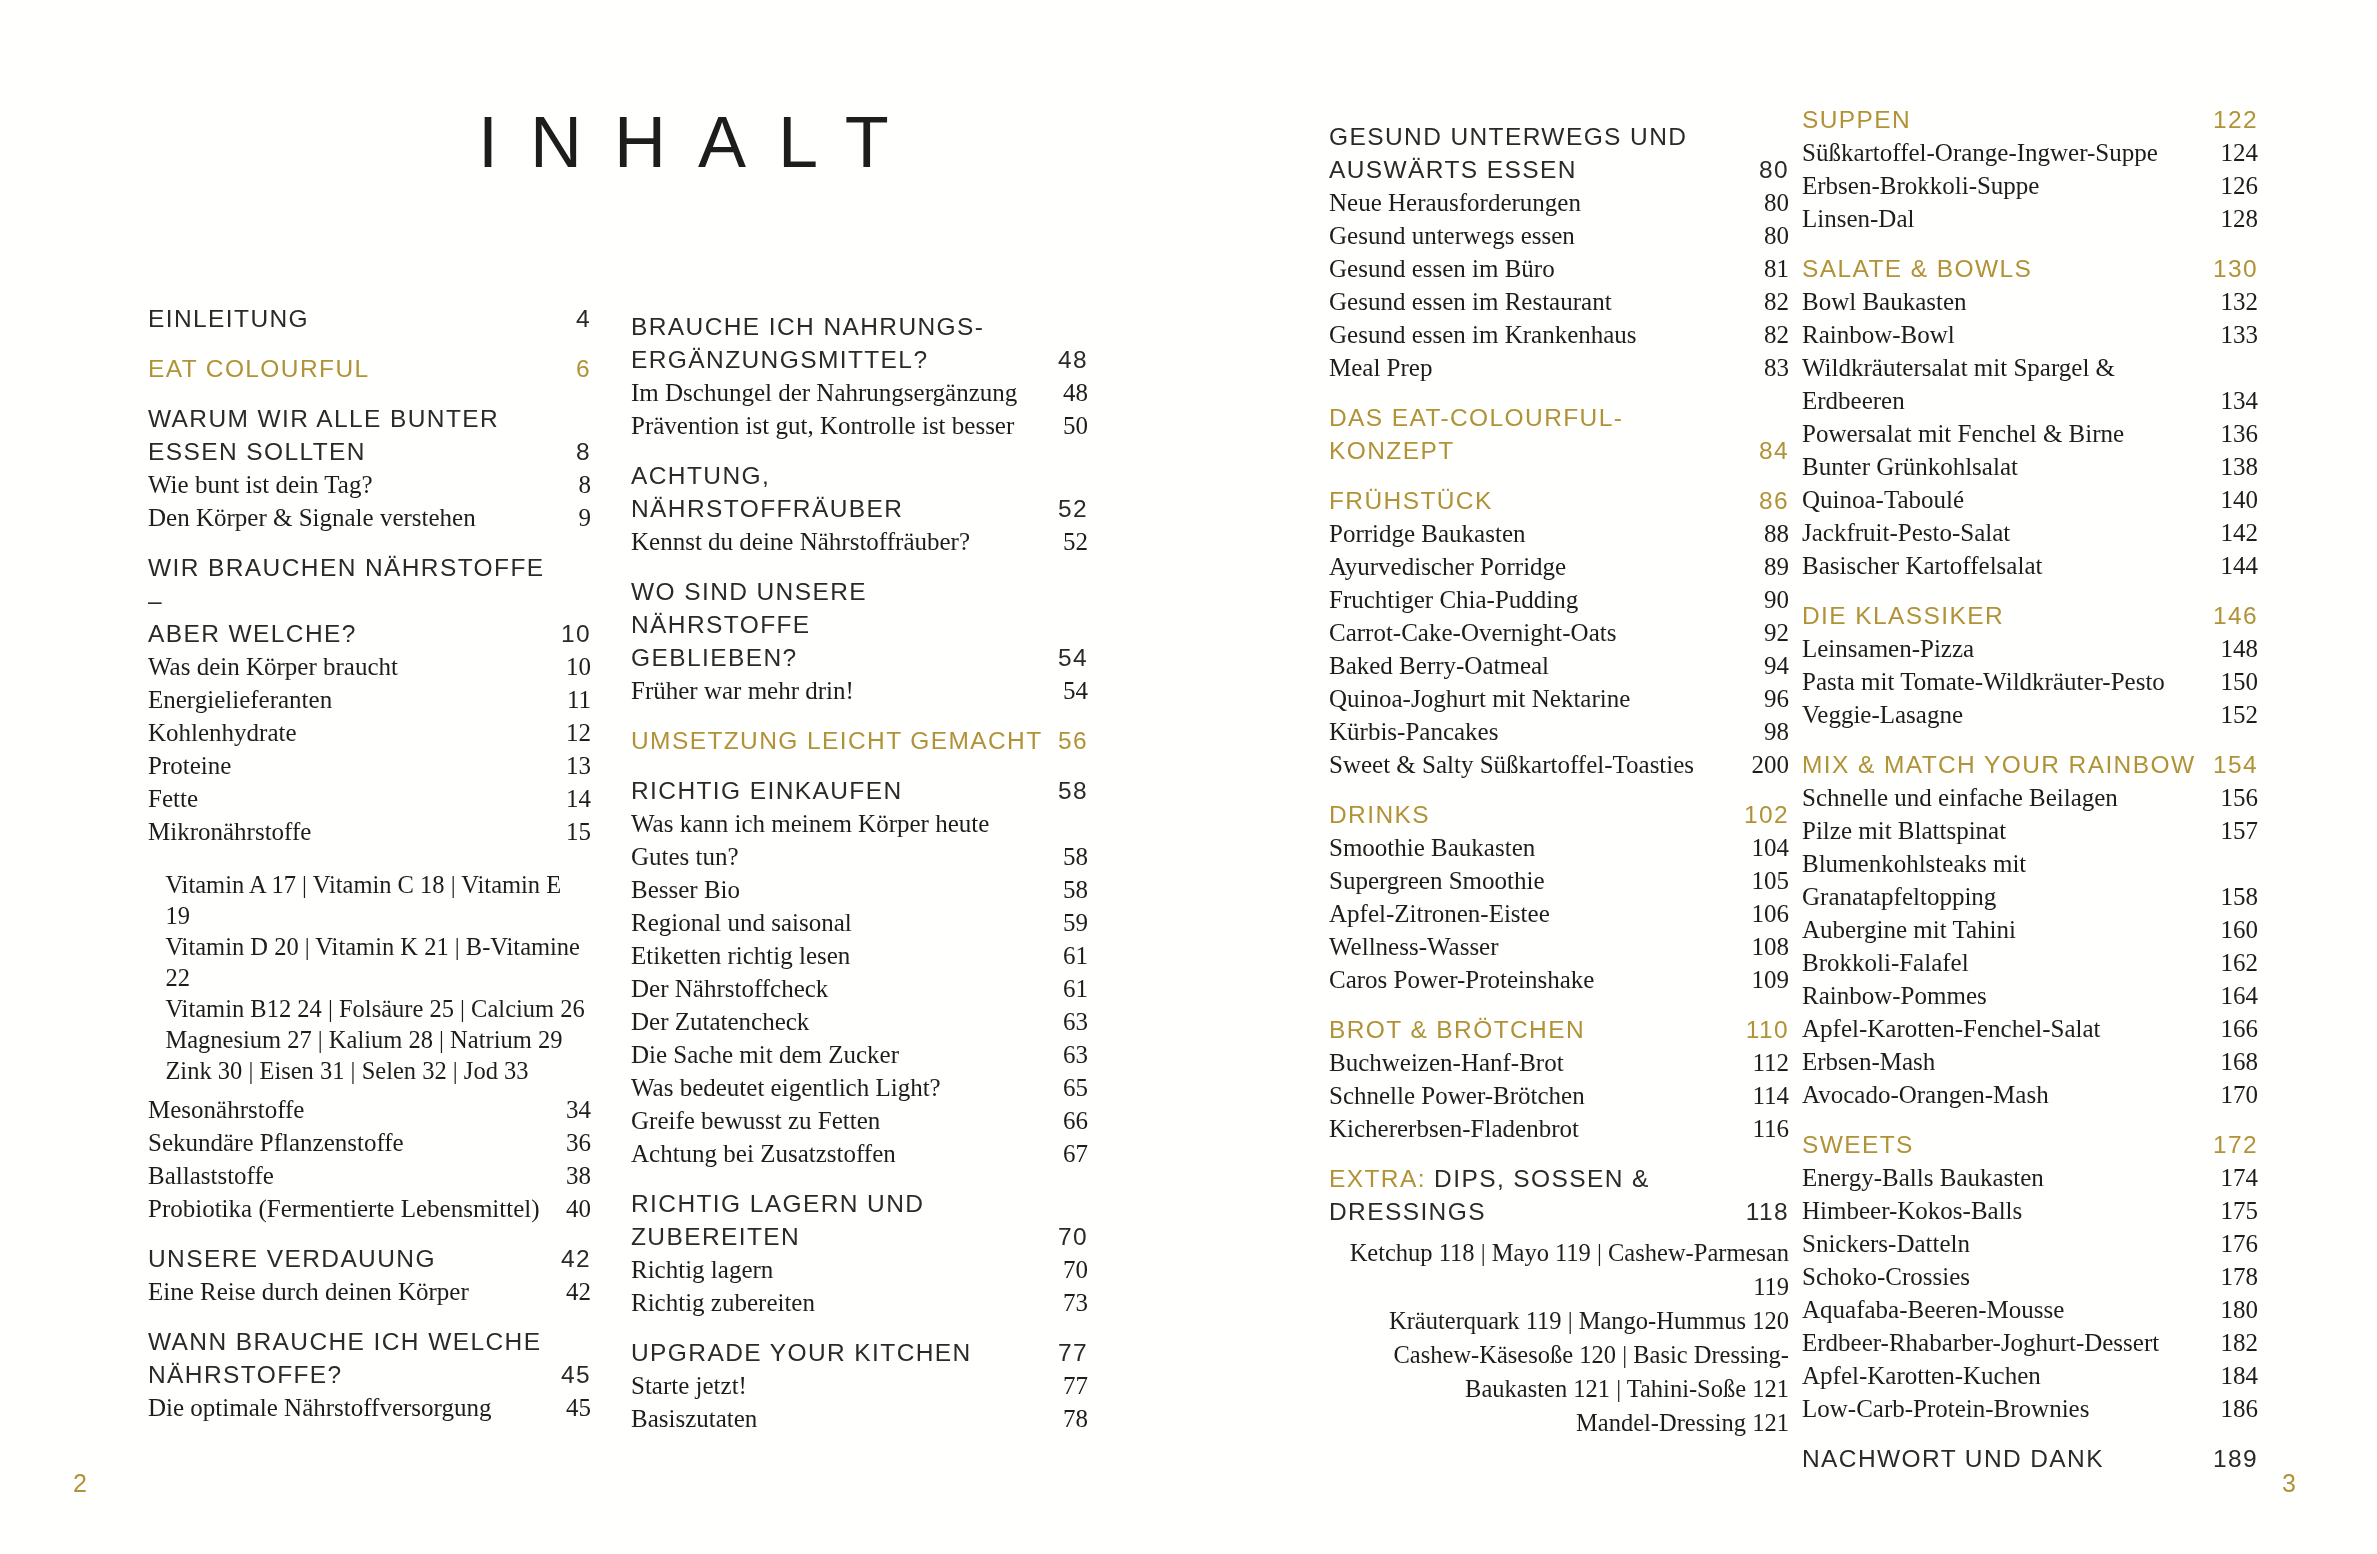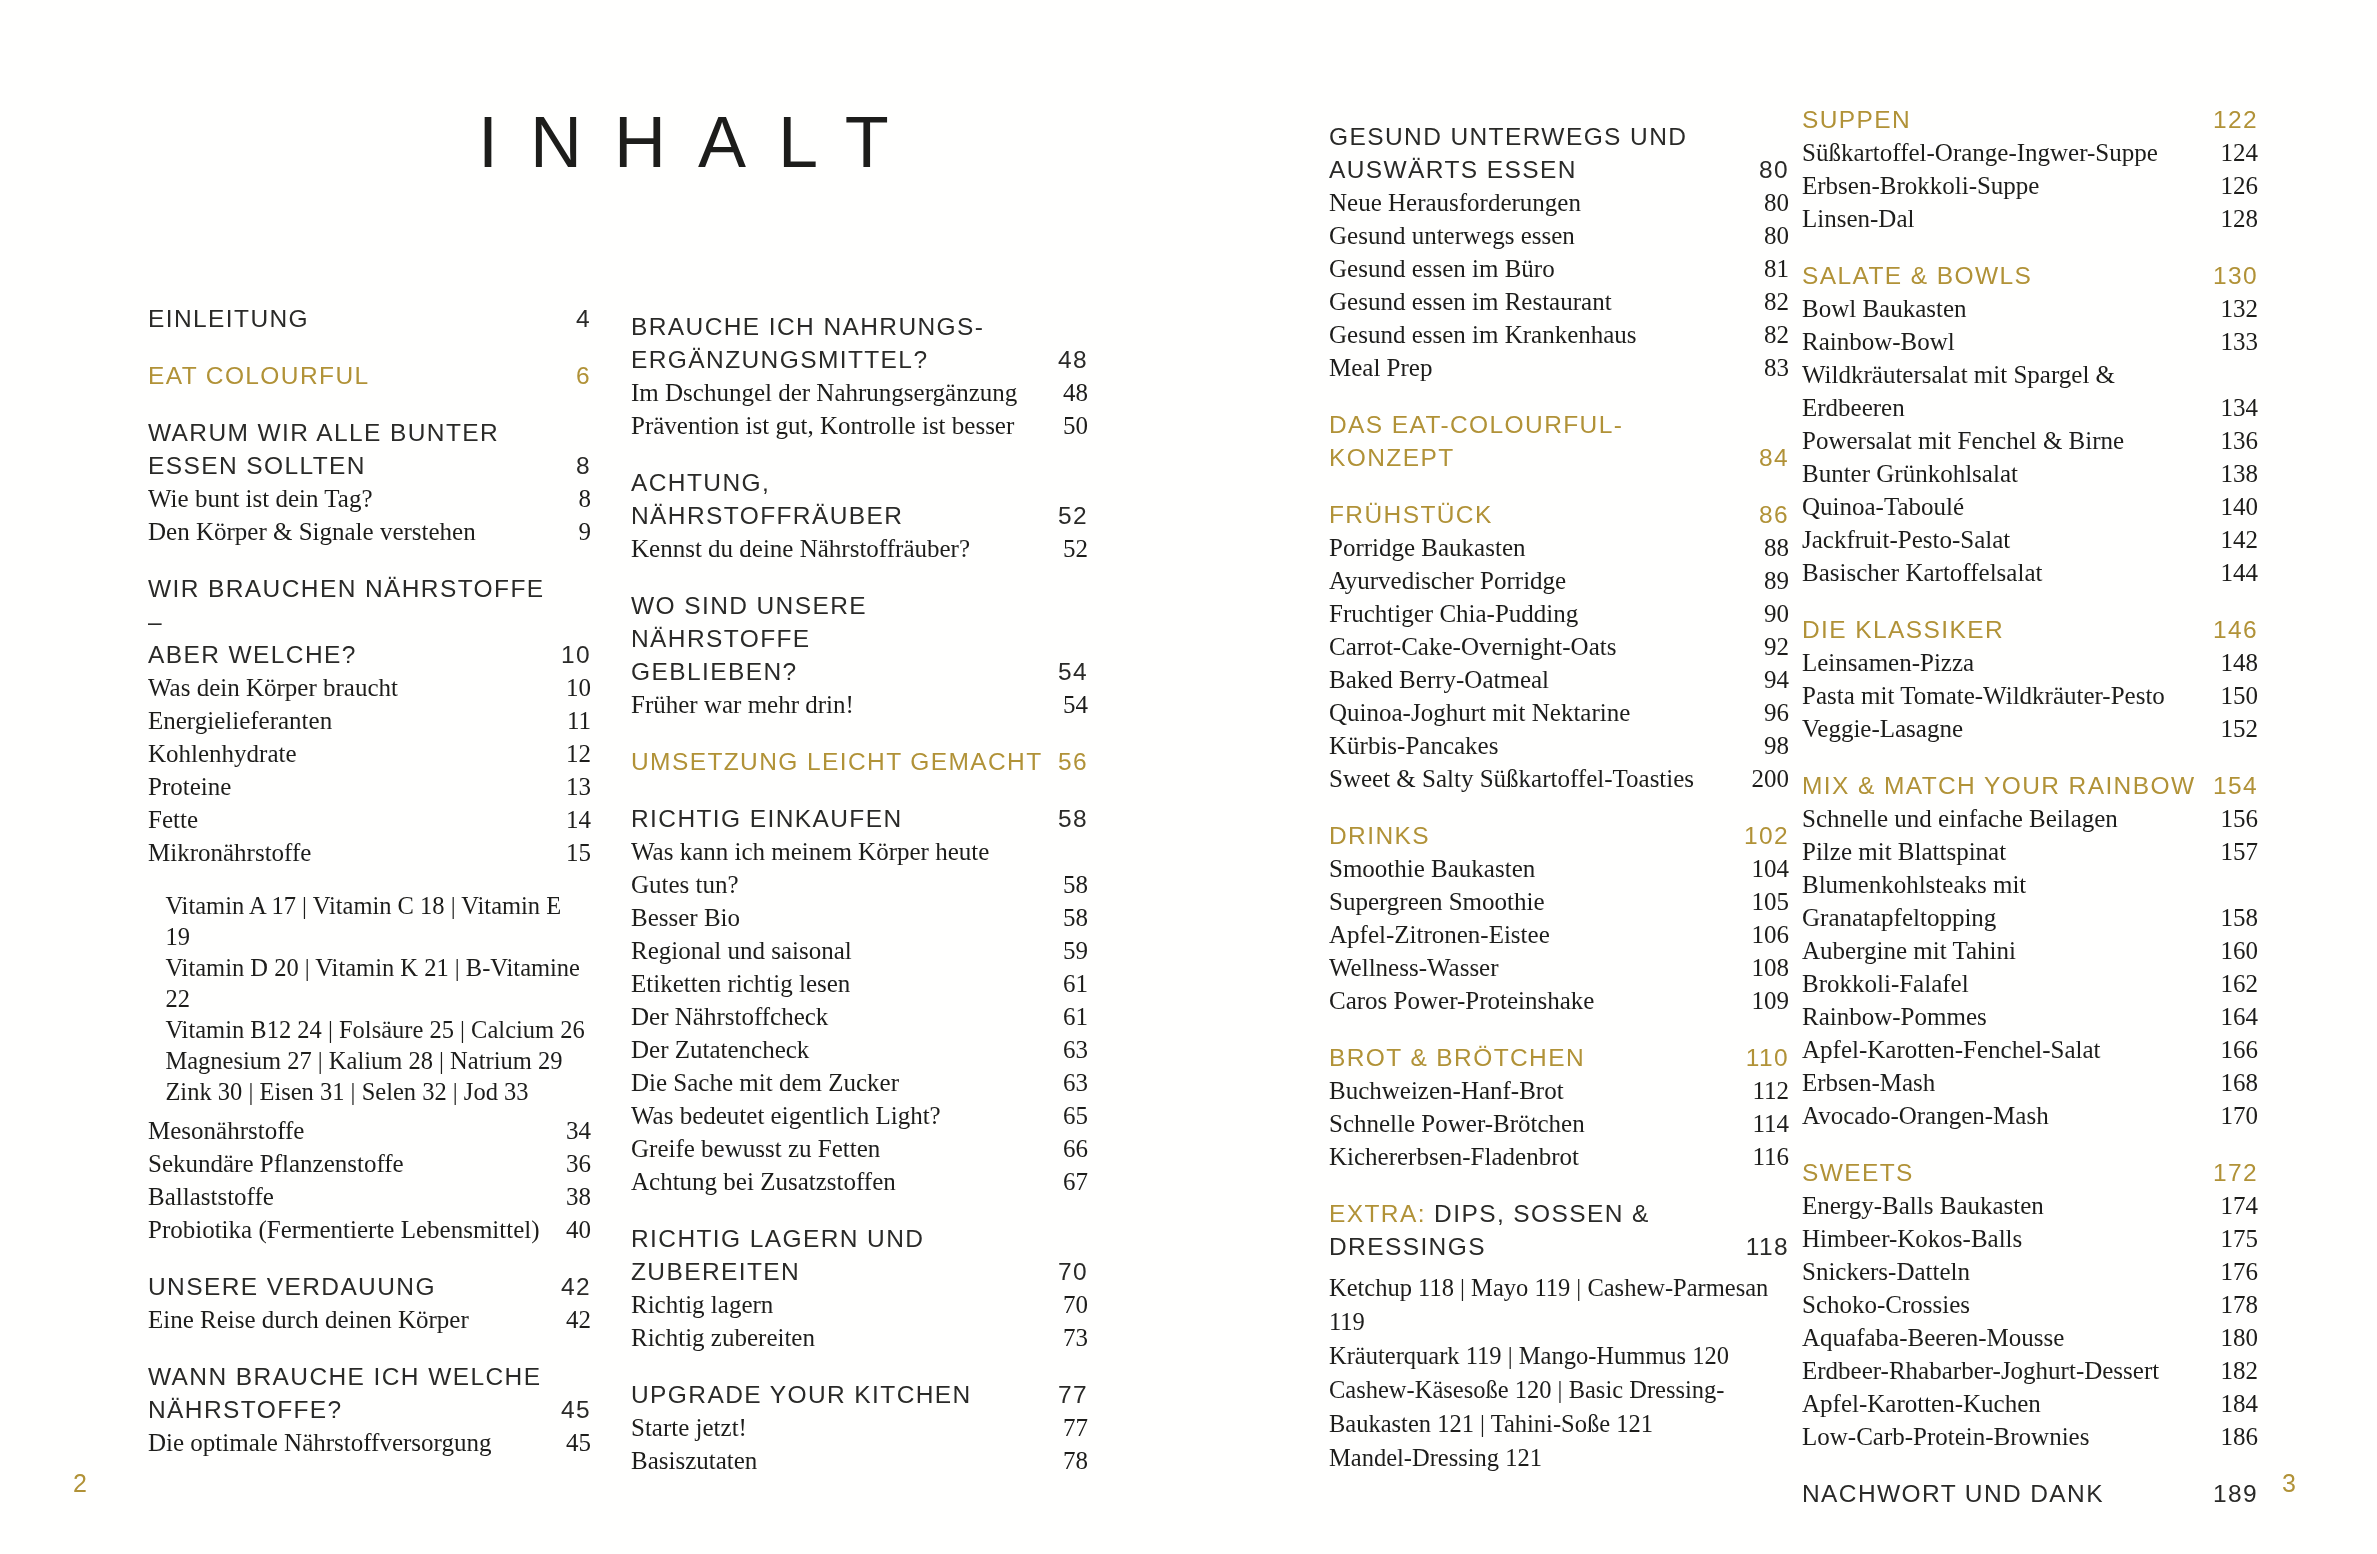--- a/index.html
+++ b/index.html
@@ -64,23 +64,23 @@
     font-weight: 300;
     letter-spacing: 1.4px;
     color: #2a2a28;
   }
   .entry.item { font-size: 25px; }
   .entry.sub {
     font-size: 24.5px;
     line-height: 31px;
     padding-left: 17.4px;
   }
-  .entry.subflush { font-size: 24.5px; line-height: 34px; }
-
-  .entry + .entry.section { margin-top: 24px; }
+  .entry.subflush { font-size: 24.5px; line-height: 34px; text-align: right; }
+
+  .entry + .entry.section { margin-top: 17px; }
   .entry.item + .entry.sub { margin-top: 21px; }
   .entry.sub + .entry.item { margin-top: 6.5px; }
   .entry.section + .entry.subflush { margin-top: 7.6px; }
 
   .gold, .entry.gold, .entry.gold .num { color: #b19237; }
   .prefix { color: #b19237; }
 </style>
 </head>
 <body>
 

